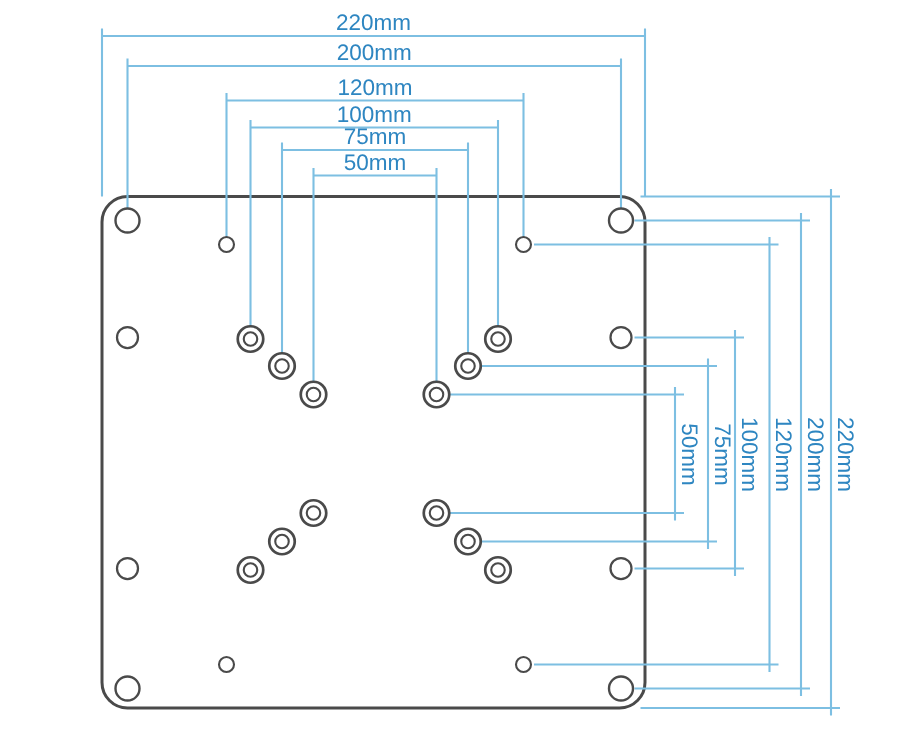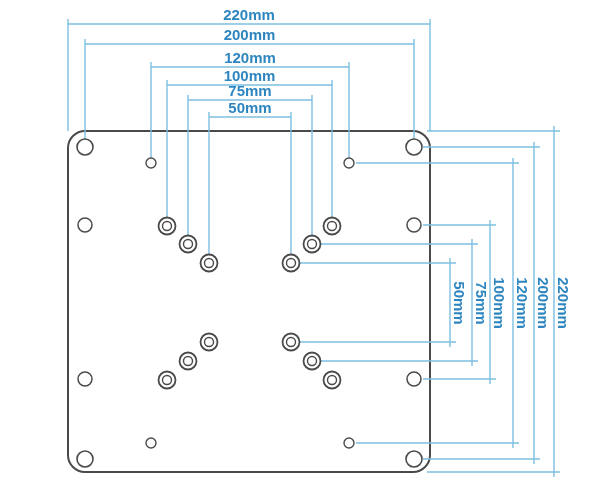--- a/index.html
+++ b/index.html
@@ -9,21 +9,20 @@
     width: 600px;
     height: 500px;
     overflow: hidden;
     font-family: "Liberation Sans", sans-serif;
   }
   .drawing-wrap {
     position: relative;
     width: 600px;
     height: 368px;
     background: #ffffff;
-    font-weight: bold;
   }
   svg text {
     font-family: "Liberation Sans", sans-serif;
   }
 </style>
 </head>
 <body>
 
 <div class="drawing-wrap">
   <svg id="drawing" width="600" height="500" viewBox="0 0 600 500">

